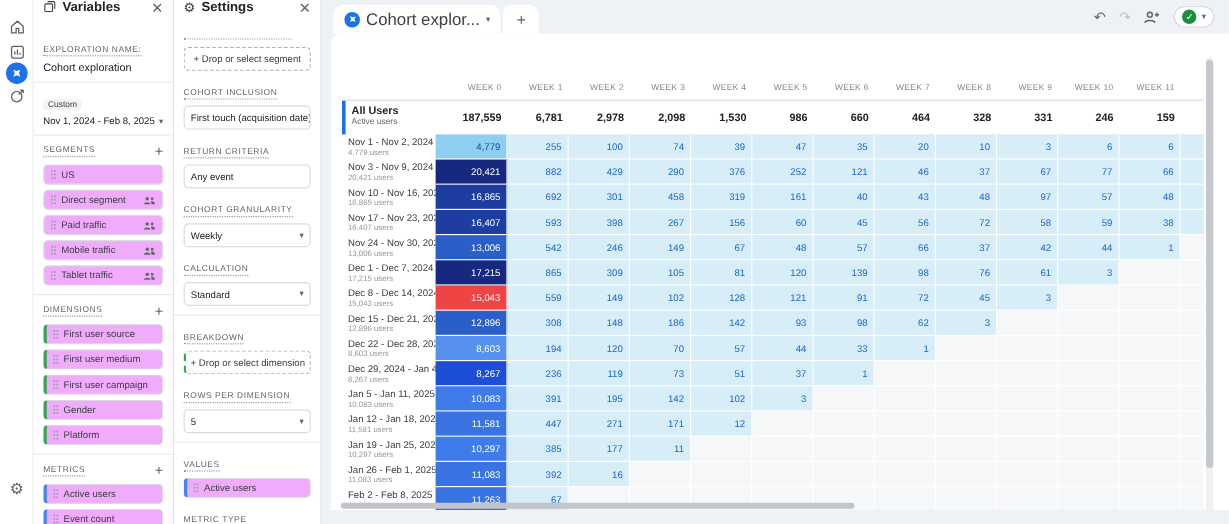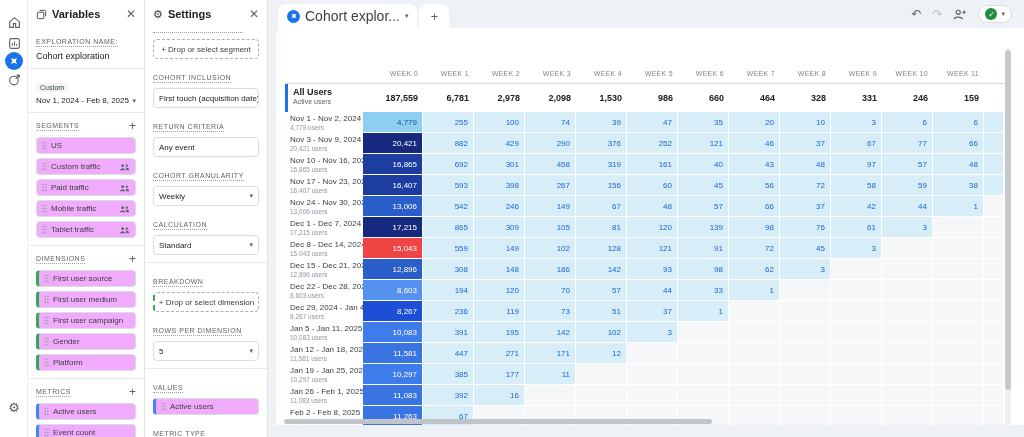--- a/index.html
+++ b/index.html
@@ -13,21 +13,21 @@
   .rail-btn.home{ position:absolute; top:11px; }
   .rail-btn.reports{ position:absolute; top:32px; }
   .rail-btn.explore{ position:absolute; top:50px; }
   .rail-btn.adv{ position:absolute; top:69px; }
   .rail-btn.gear{ position:absolute; top:396px; font-size:13px; }
   .explore-circle{ width:18px; height:18px; border-radius:50%; background:#1a73e8;
     display:flex; align-items:center; justify-content:center; }
 
   
   .panel { position:absolute; top:0; height:437px; background:#fff; border-right:1px solid #e0e3e7; }
-  .panel-head { height:28px; display:flex; align-items:center; gap:5px; padding:0 8px; }
+  .panel-head { height:28px; display:flex; gap:5px; padding:0 8px; }
   .panel-title { font-size:11px; font-weight:bold; color:#202124; flex:1; }
   .close-x { font-size:12px; color:#5f6368; cursor:pointer; }
   .panel-body { padding:2px 8px 0 8px; }
   .divider { height:1px; background:#e8eaed; margin:7px -8px; }
   .slabel { display:inline-block; font-size:7px; letter-spacing:.5px; color:#5f6368;
     border-bottom:1px dotted #9aa0a6; padding-bottom:1px; }
   .sect-head { display:flex; align-items:center; justify-content:space-between; margin:2px 0 5px; }
   .plus { font-size:12px; color:#5f6368; line-height:1; }
 
   
@@ -173,21 +173,21 @@
   </div>
         <div class="chip">
     <svg width="5" height="9" viewBox="0 0 6 10" fill="#9aa0a6">
             <circle cx="1.5" cy="1.5" r="1"></circle>
             <circle cx="4.5" cy="1.5" r="1"></circle>
             <circle cx="1.5" cy="5" r="1"></circle>
             <circle cx="4.5" cy="5" r="1"></circle>
             <circle cx="1.5" cy="8.5" r="1"></circle>
             <circle cx="4.5" cy="8.5" r="1"></circle>
           </svg>
-    <span>Custom traffic</span>
+    <span>Direct segment</span>
     <span class="sp"></span>
     <svg width="11" height="8" viewBox="0 0 24 16" fill="#5f6368">
             <circle cx="8" cy="5" r="3"></circle>
             <path d="M2 15 C2 10 14 10 14 15 Z"></path>
             <circle cx="17" cy="5" r="2.5"></circle>
             <path d="M15 9 C20 9 22 11 22 15 H16 Z"></path>
           </svg>
   </div>
         <div class="chip">
     <svg width="5" height="9" viewBox="0 0 6 10" fill="#9aa0a6">

